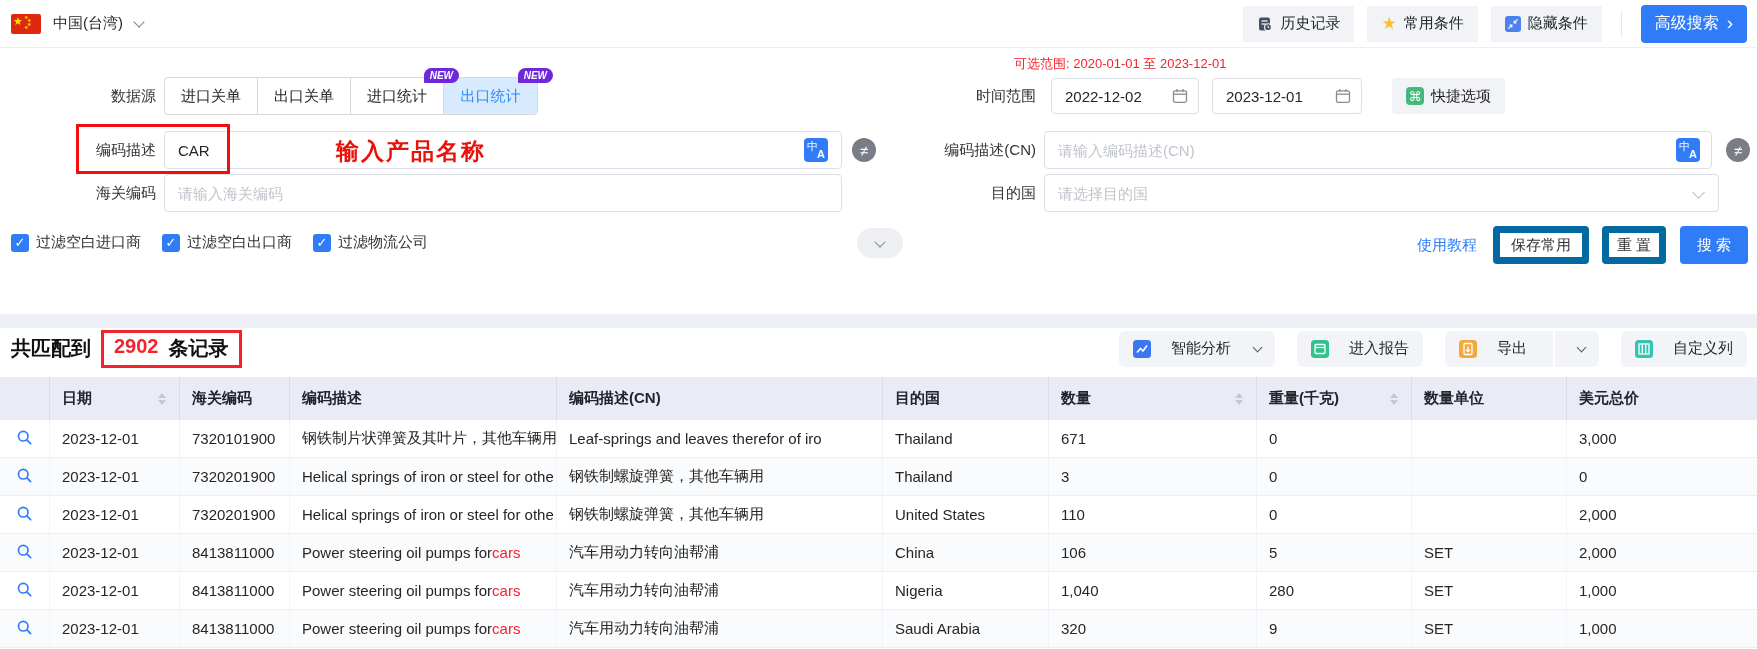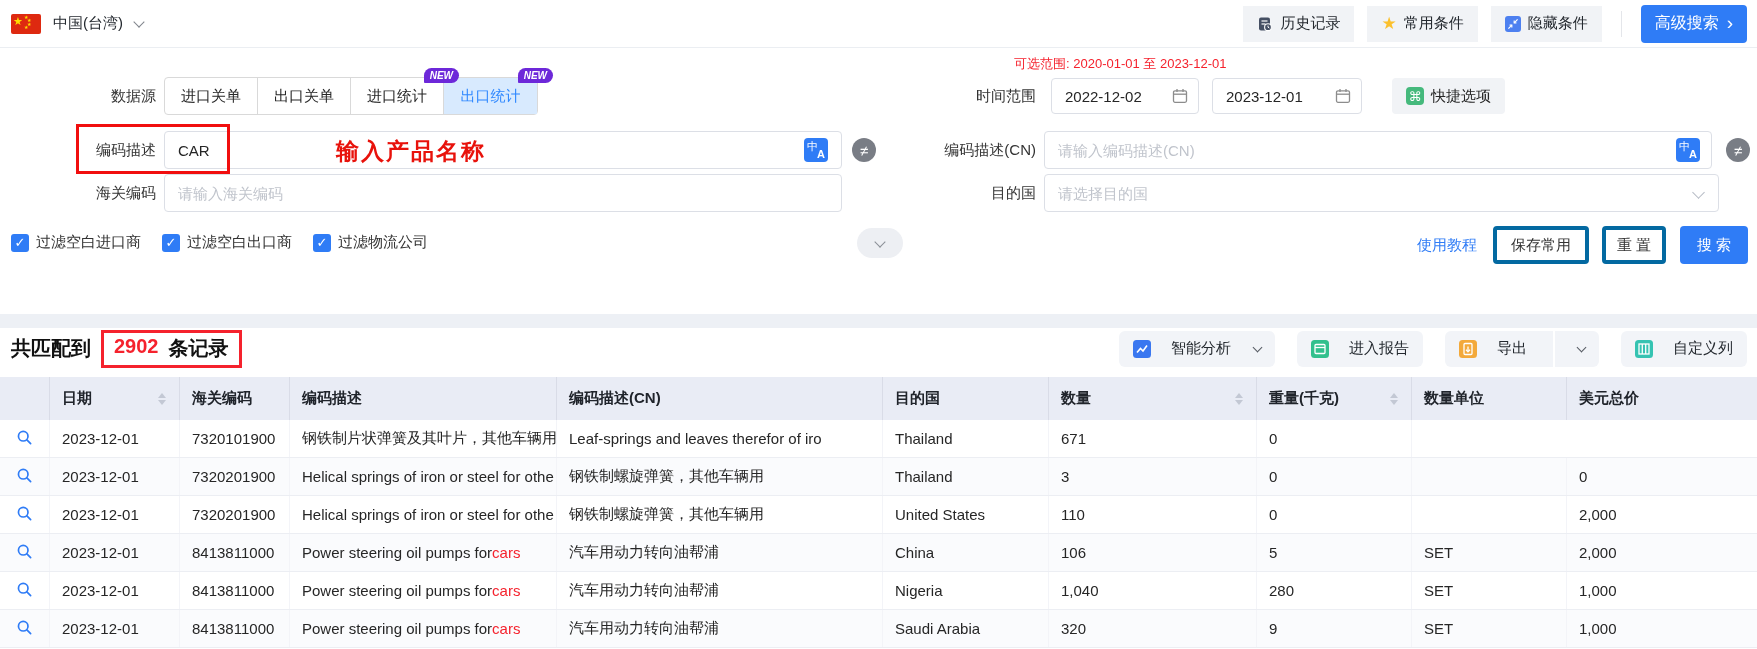--- a/index.html
+++ b/index.html
@@ -60,21 +60,21 @@
   .select-chev { position:absolute; width:9px; height:9px; border-right:1.6px solid #b4bac4;
                  border-bottom:1.6px solid #b4bac4; transform:rotate(45deg); }
   .cb-row { position:absolute; left:11px; top:185px; display:flex; align-items:center; gap:21px; }
   .cb-item { display:flex; align-items:center; gap:7px; font-size:15px; color:#333; cursor:pointer; }
   .cb-box { width:18px; height:18px; background:#2f7cf6; border-radius:3px; color:#fff; font-size:13px;
             display:flex; align-items:center; justify-content:center; }
   .expand-pill { position:absolute; left:857px; top:180px; width:46px; height:30px; border-radius:15px;
                  background:#edeff3; display:flex; align-items:center; justify-content:center; cursor:pointer; }
   .expand-pill .chev { margin-top:-3px; border-color:#8a8f96; }
   .tutorial { position:absolute; left:1417px; top:188px; color:#2f7cf6; font-size:15px; cursor:pointer; }
-  .btn-outline { position:absolute; top:178px; height:38px; border:4px solid #0369a1; border-radius:4px;
+  .btn-outline { position:absolute; top:178px; height:38px; border:7px solid #0369a1; border-radius:4px;
                  background:#fff; font-size:15px; color:#333; display:flex; align-items:center;
                  justify-content:center; cursor:pointer; }
   .btn-primary { position:absolute; top:178px; height:38px; background:#2f7cf6; border-radius:4px; color:#fff;
                  font-size:15px; display:flex; align-items:center; justify-content:center; cursor:pointer; }
 
   
   .band { position:absolute; top:314px; left:0; width:1757px; height:14px; background:#edf0f5; }
   .results-bar { position:absolute; top:328px; left:0; width:1757px; height:49px; display:flex; align-items:center;
                  padding:0 10px 8px 11px; background:#fff; }
   .count-line { display:flex; align-items:center; font-size:20px; font-weight:bold; color:#111; }
@@ -347,20 +347,21 @@
         <div class="tcell">2023-12-01</div>
         <div class="tcell">7320101900</div>
         <div class="tcell">钢铁制片状弹簧及其叶片，其他车辆用</div>
         <div class="tcell">
           <span>Leaf-springs and leaves therefor of iro</span>
         </div>
         <div class="tcell">Thailand</div>
         <div class="tcell">671</div>
         <div class="tcell">0</div>
         <div class="tcell"></div>
+        <div class="tcell">3,000</div>
       </div>
       <div class="trow">
         <div class="tcell icon-cell">
           <span><svg width="17" height="17" viewBox="0 0 20 20">
               <circle cx="8.5" cy="8.5" r="5.6" fill="none" stroke="#2f7cf6" stroke-width="2"></circle>
               <line x1="12.8" y1="12.8" x2="17.2" y2="17.2" stroke="#2f7cf6" stroke-width="2" stroke-linecap="round"></line>
             </svg></span>
         </div>
         <div class="tcell">2023-12-01</div>
         <div class="tcell">7320201900</div>

